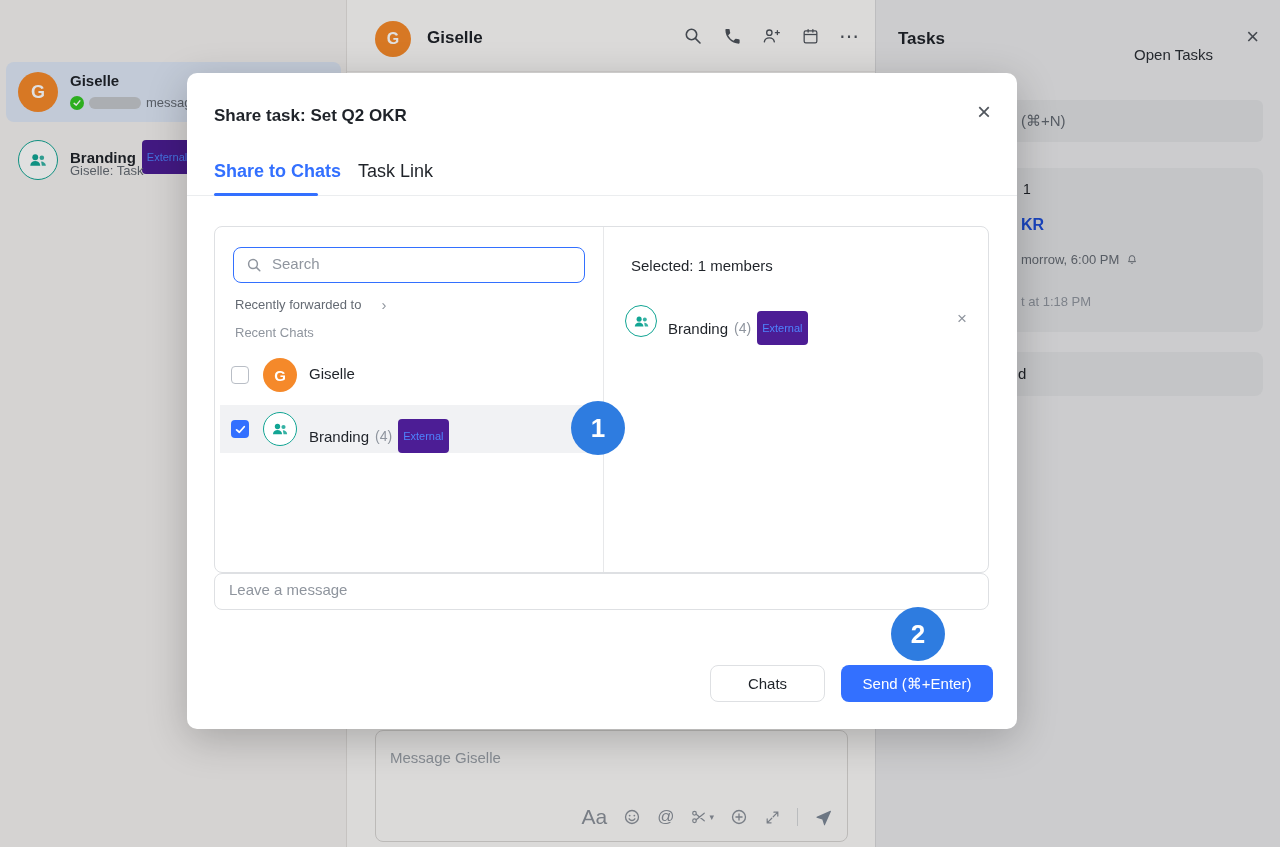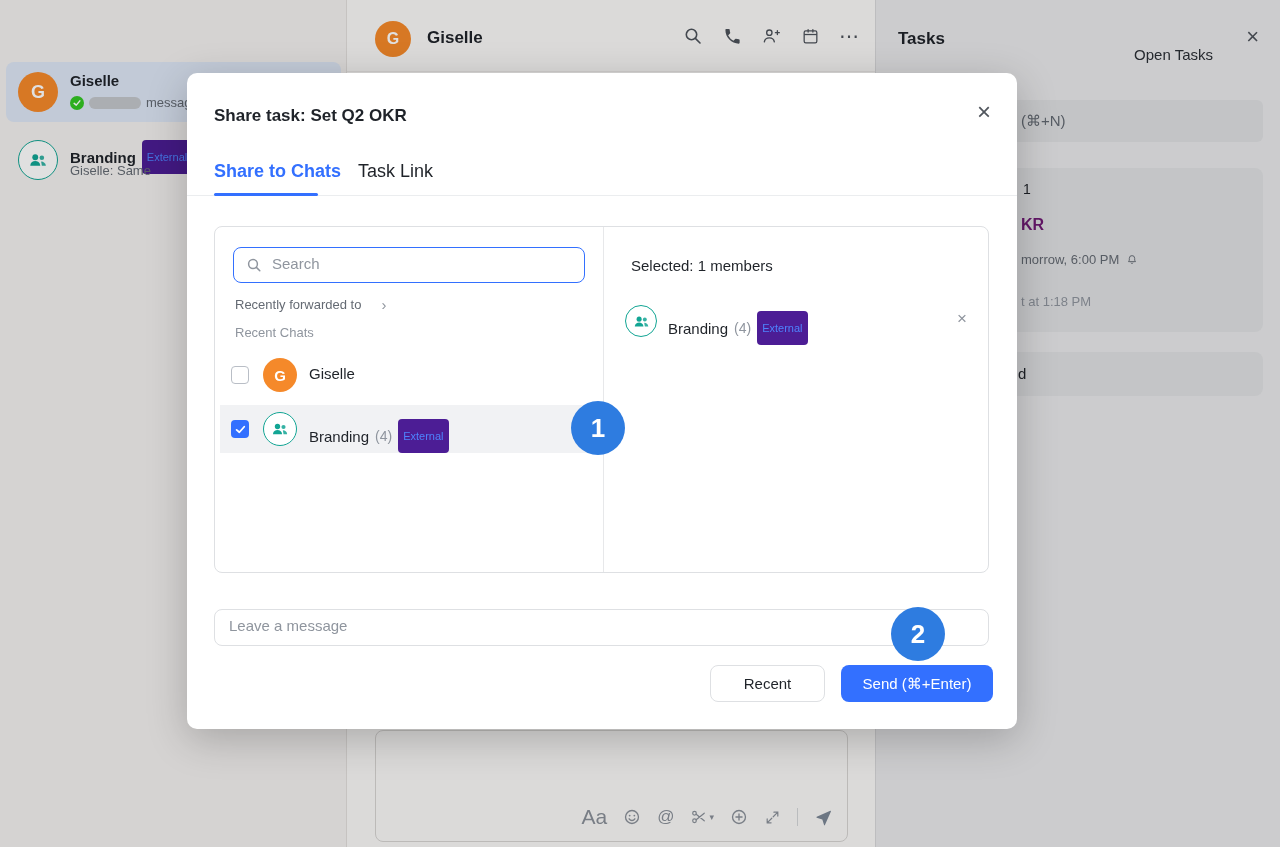--- a/index.html
+++ b/index.html
@@ -56,21 +56,21 @@
 
   .tasks-panel { position:absolute; left:875px; top:0; width:405px; height:847px; background:#e9e9eb; border-left:1px solid #d8d8da; }
   .tp-header { position:absolute; left:0; top:0; width:405px; height:64px; }
   .tp-title { position:absolute; left:22px; top:29px; font-size:17px; font-weight:700; }
   .tp-filter { position:absolute; right:68px; top:31px; font-size:15px; color:#2b2f36;margin-top:15px; }
   .tp-close { position:absolute; right:22px; top:26px; font-size:22px; color:#4d525a; line-height:22px; }
   .new-task-btn { position:absolute; left:22px; top:100px; width:365px; height:42px; background:#dfe0e2; border-radius:6px; }
   .new-task-btn .frag { position:absolute; left:123px; top:12px; font-size:15px; color:#646a73; }
   .task-card { position:absolute; left:22px; top:168px; width:365px; height:164px; background:#e0e1e3; border-radius:8px; }
   .tc-f1 { position:absolute; left:125px; top:13px; font-size:14px; color:#1f2329; }
-  .tc-f2 { position:absolute; left:123px; top:48px; font-size:16px; font-weight:600; color:#701a75; }
+  .tc-f2 { position:absolute; left:123px; top:48px; font-size:16px; font-weight:600; color:#1d4ed8; }
   .tc-f3 { position:absolute; left:123px; top:84px; font-size:13px; color:#646a73; display:flex; align-items:center; gap:6px;text-align:right; }
   .tc-f4 { position:absolute; left:123px; top:126px; font-size:13px; color:#8f959e; }
   .task-card2 { position:absolute; left:22px; top:352px; width:365px; height:44px; background:#e0e1e3; border-radius:8px; }
   .task-card2 span { position:absolute; left:120px; top:13px; font-size:15px; color:#1f2329; }
 
   
   .dim { position:absolute; inset:0; background:rgba(0,0,0,0.12); z-index:5; }
 
   
   .modal { position:absolute; left:187px; top:73px; width:830px; height:656px; background:#ffffff;
@@ -114,21 +114,21 @@
   .opt-name { font-size:15px; color:#1f2329; }
   .opt-count { font-size:14px; color:#8f959e; }
 
   .sel-header { position:absolute; left:416px; top:30px; font-size:15px; color:#1f2329; }
   .sel-row { position:absolute; left:389px; top:72px; width:385px; height:44px; }
   .sel-avatar { position:absolute; left:21px; top:6px; width:32px; height:32px; border-radius:50%;
     background:#fff; border:1.6px solid #12a594; color:#12a594; display:flex; align-items:center; justify-content:center; }
   .sel-name-row { position:absolute; left:64px; top:12px; display:flex; align-items:center; gap:6px; }
   .sel-remove { position:absolute; right:22px; top:10px; font-size:17px; color:#8f959e; cursor:pointer; }
 
-  .msg-box { position:absolute; left:27px; top:536px; width:775px; height:37px;
+  .msg-box { position:absolute; left:27px; top:500px; width:775px; height:37px;
     border:1px solid #dee0e3; border-radius:8px;padding-left:27px; }
   .msg-box input { position:absolute; left:14px; top:7px; width:740px; border:none; outline:none;
     font-family:inherit; font-size:15px; color:#1f2329; background:transparent; }
   .msg-box input::placeholder { color:#8f959e; }
 
   .btn { position:absolute; top:592px; height:37px; border-radius:8px; font-size:15px;
     display:flex; align-items:center; justify-content:center; cursor:pointer; }
   .btn-cancel { left:523px; width:115px; background:#fff; border:1px solid #dee0e3; color:#1f2329; }
   .btn-send { left:654px; width:152px; background:#3370ff; border:none; color:#ffffff; }
 
@@ -174,21 +174,21 @@
             <path d="M3.6 17.6c.4-2.8 2.7-4.4 5.4-4.4s5 1.6 5.4 4.4v.6H3.6z"></path>
             <circle cx="16.2" cy="9.6" r="2.5" opacity="0.85"></circle>
             <path d="M15.4 13.5c2.7.2 4.8 1.8 5.1 4.1v.6h-4.3" opacity="0.85"></path>
           </svg>
       </span>
       <span class="ci-name-row">
         <span class="ci-name">Branding</span>
         <span class="badge-ext">External</span>
       </span>
       <span class="ci-sub">
-        <span>Giselle: Same</span>
+        <span>Giselle: Task</span>
       </span>
     </div>
   </aside>
 
   <section class="chat-main">
     <header class="chat-header">
       <span class="ch-avatar">
         <span>G</span>
       </span>
       <span class="ch-title">Giselle</span>
@@ -218,20 +218,21 @@
               <line x1="4" y1="9.5" x2="20" y2="9.5" stroke="currentColor" stroke-width="1.6"></line>
               <line x1="9" y1="3.4" x2="9" y2="6.4" stroke="currentColor" stroke-width="1.6" stroke-linecap="round"></line>
               <line x1="15" y1="3.4" x2="15" y2="6.4" stroke="currentColor" stroke-width="1.6" stroke-linecap="round"></line>
             </svg>
         </span>
         <span class="hicon more-dots">⋯</span>
       </div>
     </header>
 
     <div class="composer">
+      <input type="text" placeholder="Message Giselle" style="">
       <div class="composer-toolbar">
         <span class="tool fmt">Aa</span>
         <span class="tool">
           <svg viewBox="0 0 20 20" width="18" height="18">
               <circle cx="10" cy="10" r="7.2" fill="none" stroke="currentColor" stroke-width="1.5"></circle>
               <circle cx="7.4" cy="8.4" r="1" fill="currentColor"></circle>
               <circle cx="12.6" cy="8.4" r="1" fill="currentColor"></circle>
               <path d="M6.8 12c.8 1.2 1.9 1.9 3.2 1.9s2.4-.7 3.2-1.9" fill="none" stroke="currentColor" stroke-width="1.5" stroke-linecap="round"></path>
             </svg>
         </span>
@@ -368,21 +369,21 @@
           <span class="badge-ext">External</span>
         </span>
         <span class="sel-remove">×</span>
       </div>
     </div>
 
     <div class="msg-box">
       <input type="text" placeholder="Leave a message" style="">
     </div>
 
-    <div class="btn btn-cancel">Recent</div>
+    <div class="btn btn-cancel">Chats</div>
     <div class="btn btn-send">Send (⌘+Enter)</div>
   </div>
 
   <div class="ann ann-box row"></div>
   <div class="ann ann-circle one">1</div>
   <div class="ann ann-box send"></div>
   <div class="ann ann-circle two">2</div>
 
 </div>
 

